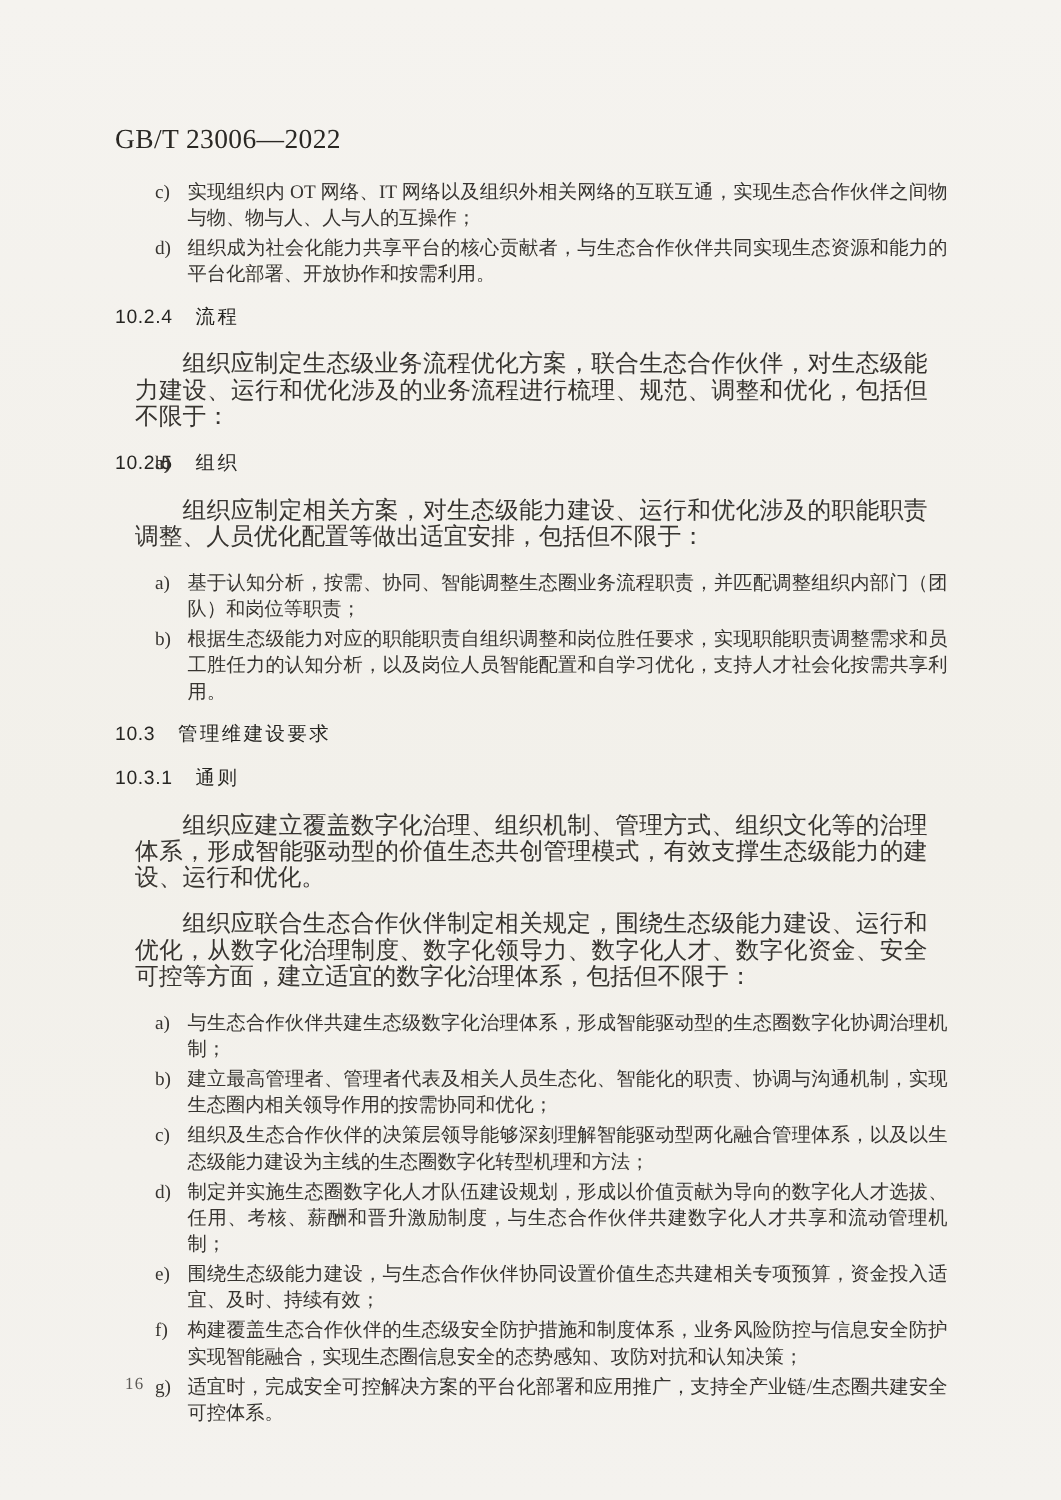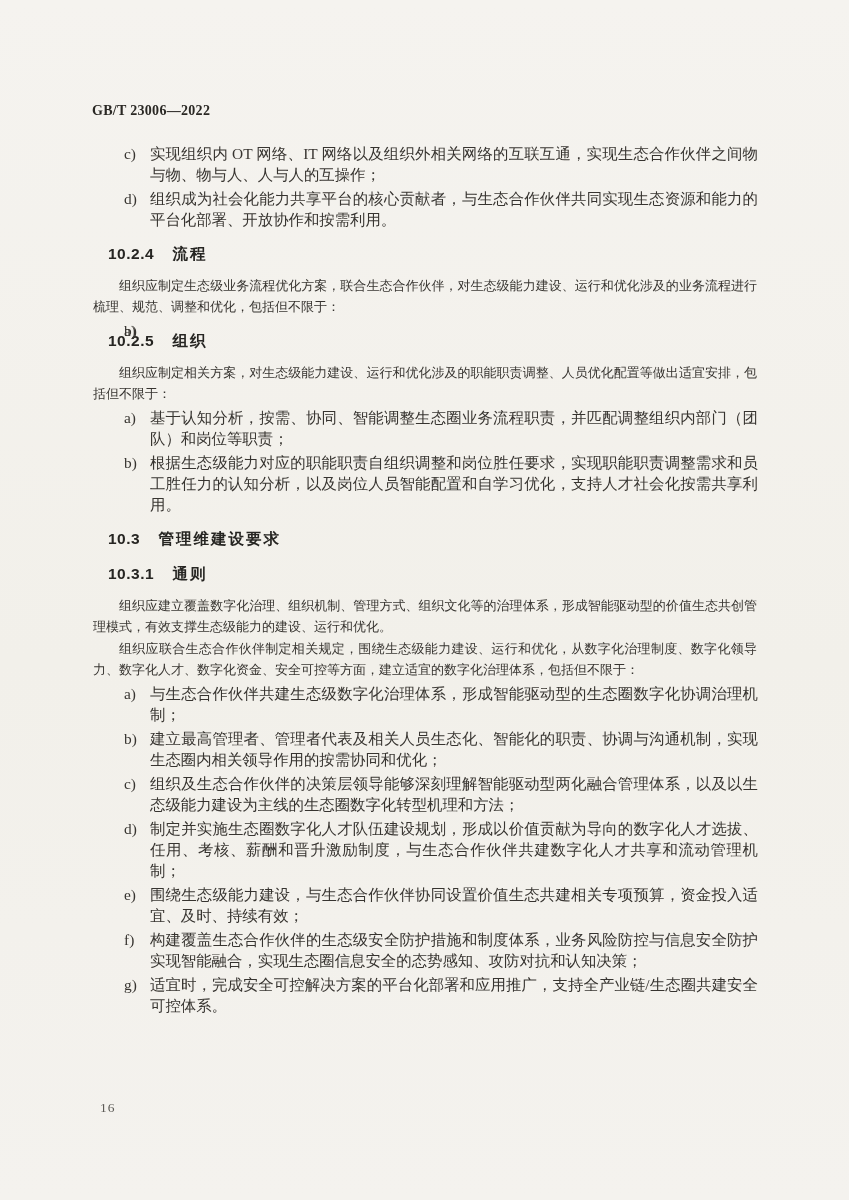--- a/index.html
+++ b/index.html
@@ -17,49 +17,49 @@
     background: linear-gradient(180deg, #f5f3ef 0%, #f2f0ea 55%, #f4f2ee 100%);
     color: #33312d;
     font-family: "Liberation Serif", "DejaVu Serif", serif;
     overflow: hidden;
   }
   .doc-header {
     margin: 0 0 22px 0;
   }
   .doc-number {
     font-family: "Liberation Serif", "DejaVu Serif", serif;
-    font-weight: 700;
-    font-size: 14px;
+    font-weight: 400;
+    font-size: 22px;
     line-height: 21px;
     color: #2a2824;
     letter-spacing: 0.3px;
   }
   .doc-body {
     text-align: justify;
   }
   .blk-h {
-    margin: 13px 0 10px 16px;
+    margin: 13px 0 10px 0;
     font-family: "Liberation Sans", "DejaVu Sans", sans-serif;
-    font-weight: 700;
+    font-weight: 400;
     font-size: 15.5px;
     line-height: 22px;
     color: #262522;
     text-align: left;
   }
   .blk-h .h-num {
     display: inline-block;
     margin-right: 14px;
     letter-spacing: 0.5px;
   }
   .blk-h .h-title {
     letter-spacing: 2px;
   }
   .blk-p {
-    margin: 1px;
-    font-size: 13px;
+    margin: 16px;
+    font-size: 19px;
     line-height: 21px;
     text-indent: 2em;
     color: #373430;
   }
   .blk-li {
     position: relative;
     margin: 0;
     padding-left: 58px;
     font-size: 15.4px;
     line-height: 21px;

